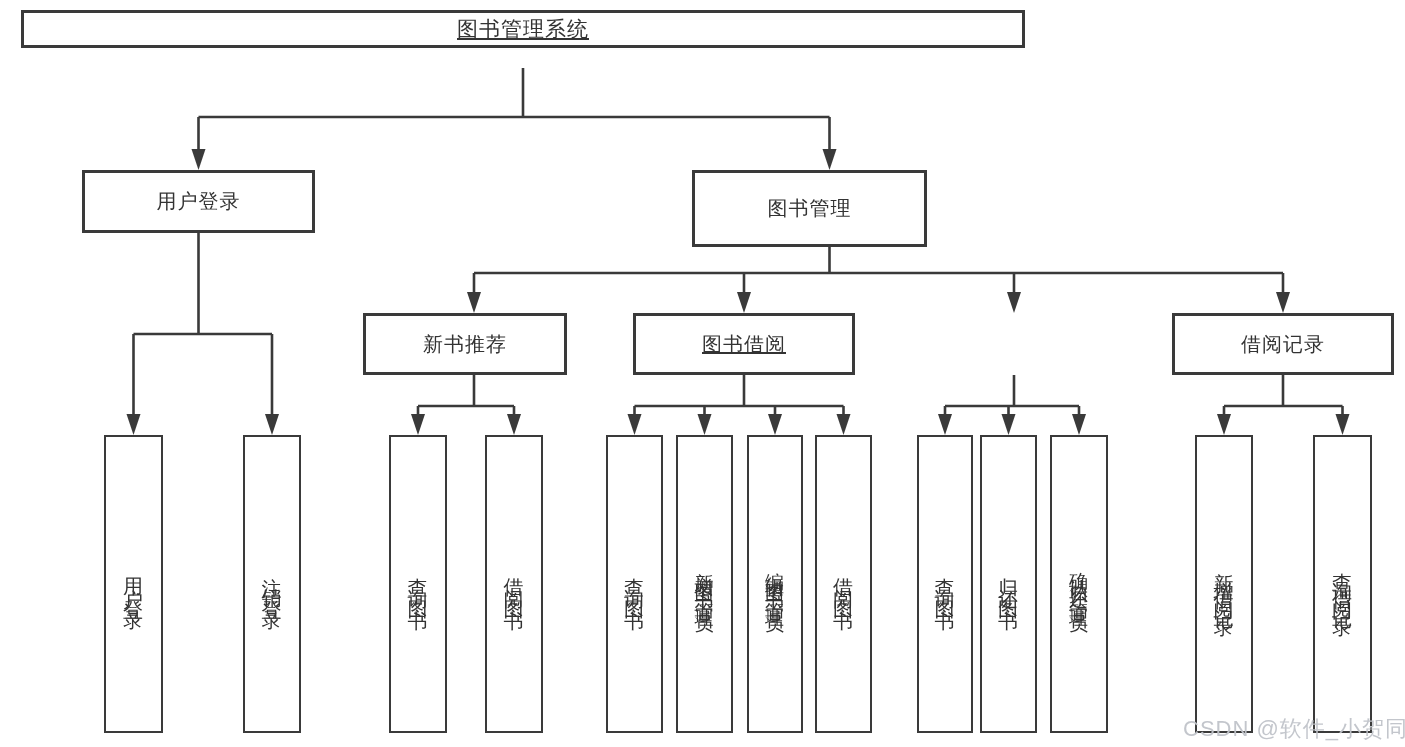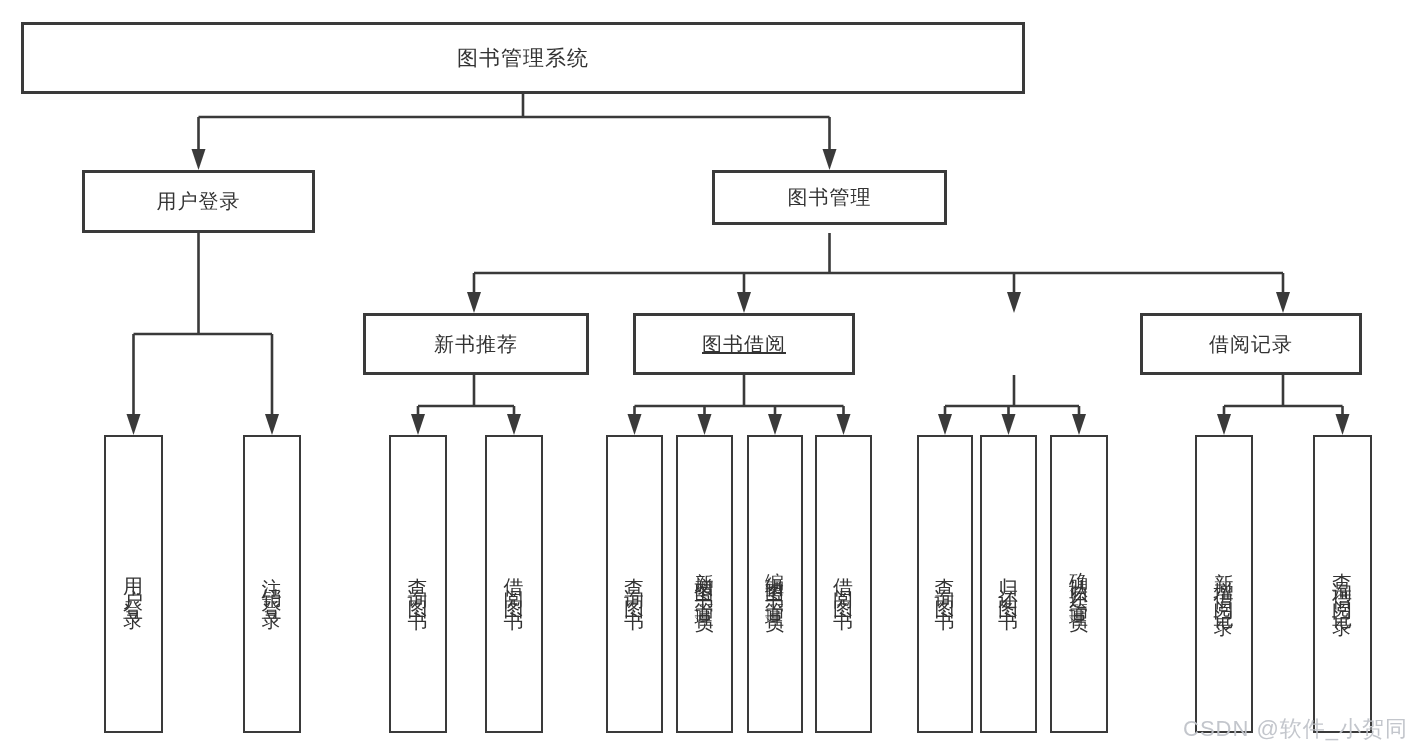--- a/index.html
+++ b/index.html
@@ -87,38 +87,38 @@
       <polygon points="768,414 782,414 775,435"></polygon>
       <polygon points="836.5,414 850.5,414 843.5,435"></polygon>
       <polygon points="938,414 952,414 945,435"></polygon>
       <polygon points="1001.5,414 1015.5,414 1008.5,435"></polygon>
       <polygon points="1072,414 1086,414 1079,435"></polygon>
       <polygon points="1217,414 1231,414 1224,435"></polygon>
       <polygon points="1335.5,414 1349.5,414 1342.5,435"></polygon>
     </g>
   </svg>
 
-  <div class="node root" style="left:21px;top:22px;width:1004px;height:72px;">
+  <div class="node root" style="left:21px;top:10px;width:1004px;height:38px;text-decoration:underline;">
     <span class="lbl">图书管理系统</span>
   </div>
 
   <div class="node" style="left:82px;top:170px;width:233px;height:63px;">
     <span class="lbl">用户登录</span>
   </div>
-  <div class="node" style="left:712px;top:170px;width:235px;height:55px;">
+  <div class="node" style="left:692px;top:170px;width:235px;height:77px;">
     <span class="lbl">图书管理</span>
   </div>
 
-  <div class="node" style="left:363px;top:313px;width:226px;height:62px;">
+  <div class="node" style="left:363px;top:313px;width:204px;height:62px;">
     <span class="lbl">新书推荐</span>
   </div>
   <div class="node" style="left:633px;top:313px;width:222px;height:62px;text-decoration:underline;">
     <span class="lbl">图书借阅</span>
   </div>
-  <div class="node" style="left:1140px;top:313px;width:222px;height:62px;">
+  <div class="node" style="left:1172px;top:313px;width:222px;height:62px;">
     <span class="lbl">借阅记录</span>
   </div>
 
   <div class="node leaf" style="left:104px;top:435px;width:59px;height:298px;">
     <span class="lbl ls4">用户登录</span>
   </div>
   <div class="node leaf" style="left:243px;top:435px;width:58px;height:298px;">
     <span class="lbl ls4">注销登录</span>
   </div>
 

